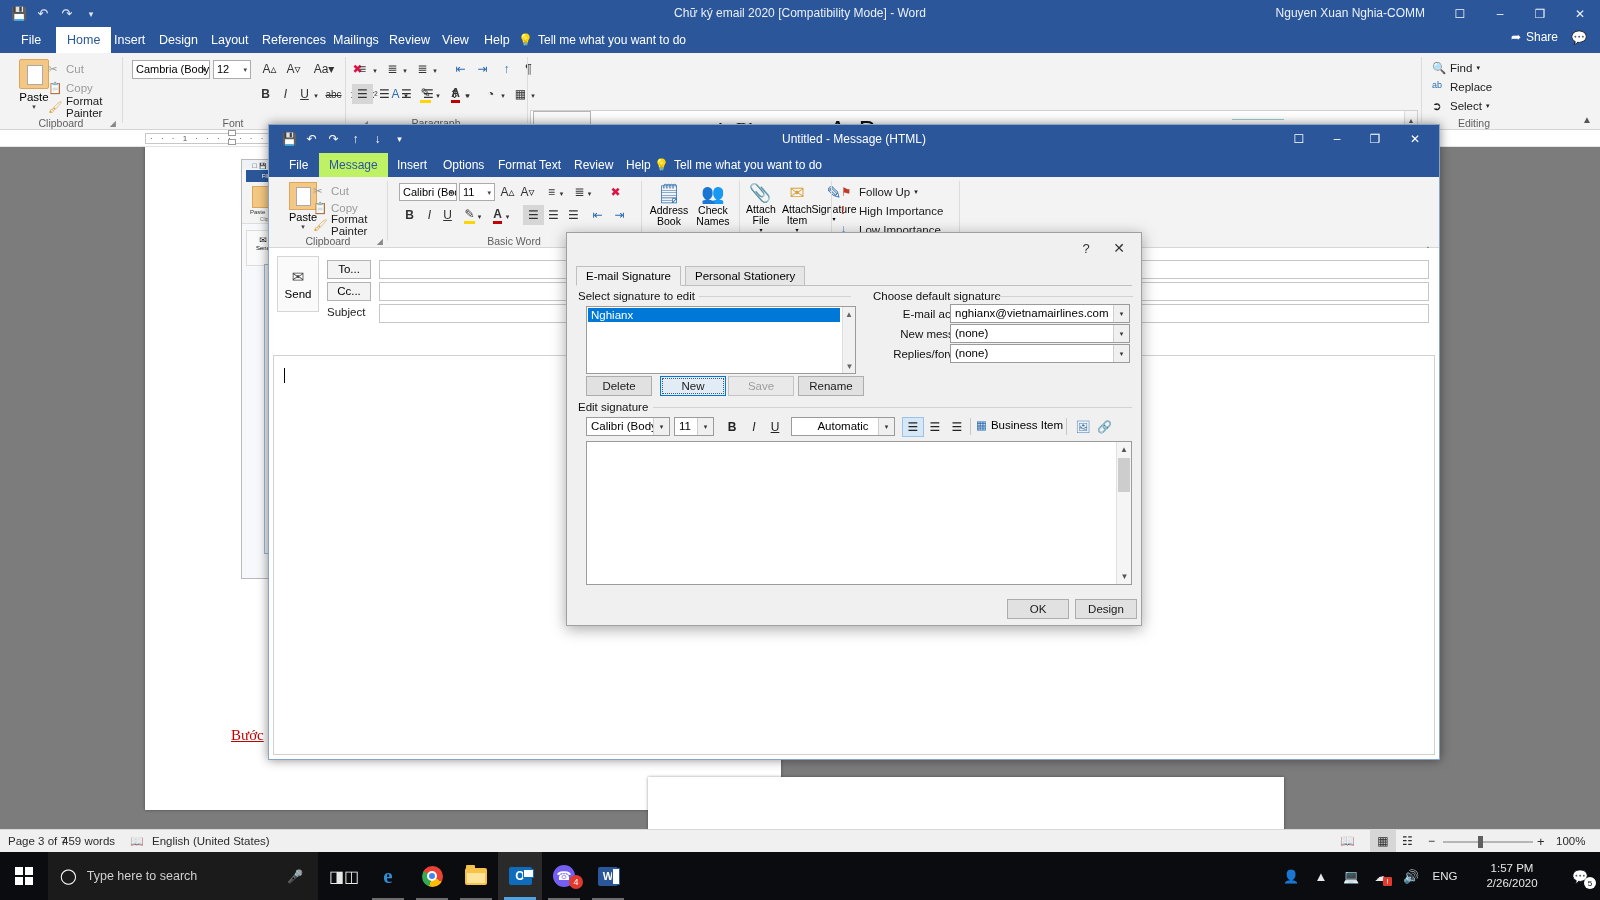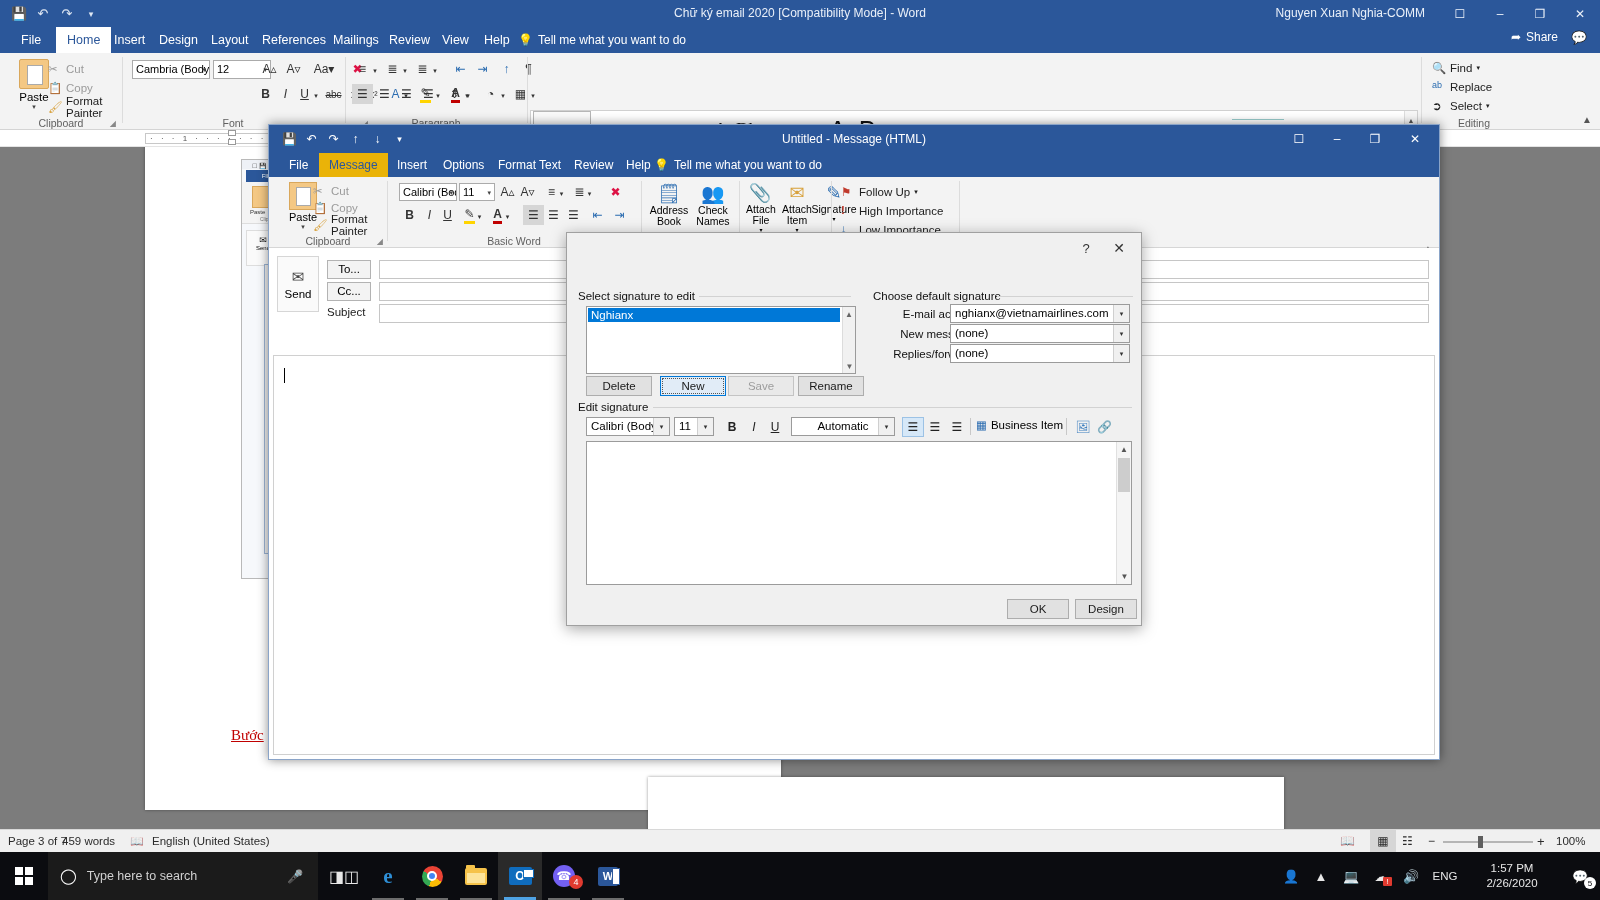--- a/index.html
+++ b/index.html
@@ -68,21 +68,21 @@
 
   
   #outlook-window { position:absolute; left:268px; top:124px; width:1172px; height:636px; background:#fff; box-shadow:0 0 10px rgba(0,0,0,.45); border:1px solid #8aa4c8;}
   .ol-titlebar { position:absolute; left:0; top:0; width:1170px; height:28px; background:#2b579a; }
   .ol-qat { position:absolute; left:10px; top:4px; display:flex; gap:1px; }
   .ol-qat .qat-btn { color:#fff; width:21px; height:20px; font-size:12px;}
   .ol-title { position:absolute; left:0; top:0; width:1170px; text-align:center; line-height:28px; color:#fff; font-size:12px; }
   .ol-winctl { position:absolute; top:0; height:28px; width:40px; color:#fff; display:flex; align-items:center; justify-content:center; font-size:12px; }
   .ol-tabs { position:absolute; left:0; top:28px; width:1170px; height:24px; background:#2b579a; }
   .oltab { position:absolute; top:0; height:24px; line-height:24px; padding:0 10px; color:#fff; font-size:12px; }
-  .oltab.active { background:#eab308; color:#2b579a; }
+  .oltab.active { background:#bef264; color:#2b579a; }
   .ol-ribbon { position:absolute; left:0; top:52px; width:1170px; height:71px; background:#f3f3f3; border-bottom:1px solid #d6d6d6; }
   .ol-collapse { position:absolute; right:6px; top:118px; font-size:10px; color:#666; }
 
   .ol-head { position:absolute; left:0; top:123px; width:1170px; height:105px; background:#fff; }
   .send-btn { position:absolute; left:8px; top:8px; width:42px; height:56px; border:1px solid #d6d6d6; background:#fafafa; display:flex; flex-direction:column; align-items:center; justify-content:center; }
   .fld-btn { position:absolute; height:19px; width:44px; border:1px solid #b3b3b3; background:#f3f3f3; font-size:11.5px; text-align:center; line-height:17px; }
   .fld-lbl { position:absolute; font-size:11.5px; color:#222; }
   .fld-in { position:absolute; height:19px; border:1px solid #c6c6c6; background:#fff; }
   .ol-body { position:absolute; left:4px; top:230px; width:1162px; height:400px; border:1px solid #d0d0d0; background:#fff; }
   .caret { position:absolute; left:10px; top:12px; width:1px; height:15px; background:#000; }
@@ -196,21 +196,21 @@
       <div class="glabel">Clipboard</div>
       <div class="dlg-launch" style="right:6px">◢</div>
     </div>
     <div class="rib-sep" style="left:122px"></div>
 
     <div class="rib-group" style="left:123px; width:220px">
       <div class="fontbox" style="position:absolute;left:9px;top:7px;width:78px">
         <span>Cambria (Body)</span>
         <span class="ar">▾</span>
       </div>
-      <div class="fontbox" style="position:absolute;left:90px;top:7px;width:58px">
+      <div class="fontbox" style="position:absolute;left:90px;top:7px;width:38px">
         <span>12</span>
         <span class="ar">▾</span>
       </div>
       <div class="ic-btn" style="position:absolute;left:136px;top:6px">A▵</div>
       <div class="ic-btn" style="position:absolute;left:160px;top:6px">A▿</div>
       <div class="ic-btn" style="position:absolute;left:186px;top:6px;width:30px">Aa▾</div>
       <div class="ic-btn" style="position:absolute;left:224px;top:6px;color:#d14">✖</div>
 
       <div class="ic-btn" style="position:absolute;left:132px;top:31px;font-weight:bold">B</div>
       <div class="ic-btn" style="position:absolute;left:152px;top:31px;font-style:italic">I</div>
@@ -588,20 +588,24 @@
 
   <div class="ol-body">
     <div class="caret"></div>
   </div>
 </div>
 
 <div id="dialog">
   <div class="dlg-help">?</div>
   <div class="dlg-close">✕</div>
 
+  <div class="dlg-tabs">
+    <div class="dtab active" style="left:0">E-mail Signature</div>
+    <div class="dtab" style="left:109px">Personal Stationery</div>
+  </div>
 
   <div class="grp-lbl" style="left:11px; top:57px">Select signature to edit</div>
   <div class="grp-line" style="left:132px; top:63px; width:152px"></div>
 
   <div class="listbox" style="left:19px; top:73px; width:270px; height:68px;">
     <div class="lb-item" style="width:252px">Nghianx</div>
     <div class="lb-scroll" style="height:66px">
       <div class="ar">▲</div>
       <div class="ar" style="position:absolute;bottom:0;width:13px">▼</div>
     </div>

